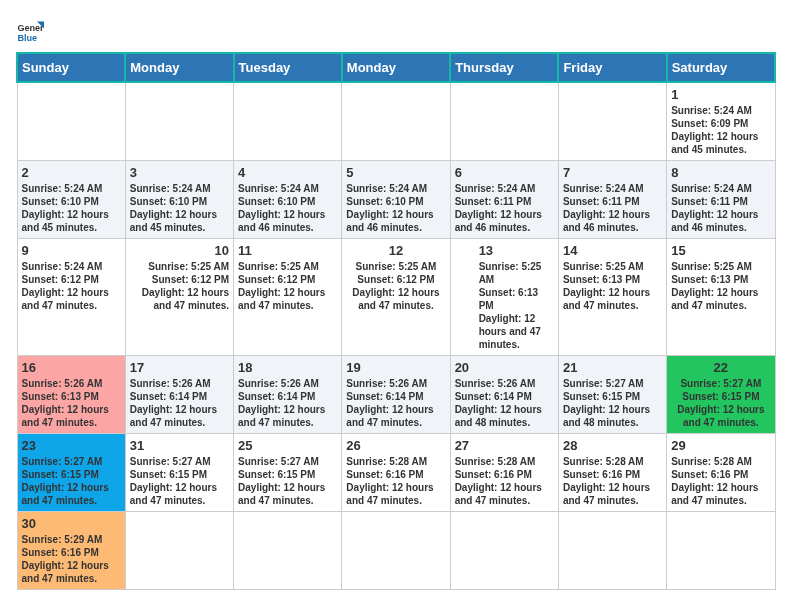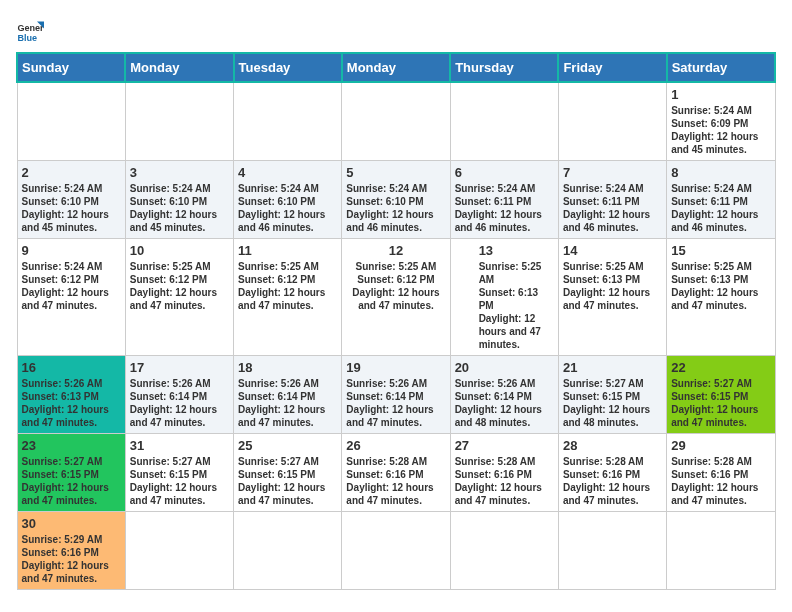--- a/index.html
+++ b/index.html
@@ -152,21 +152,21 @@
         <td style="background: rgb(240, 244, 248);">
           <span class="day-num">8</span>
           <div class="day-info">Sunrise: 5:24 AM<br>Sunset: 6:11 PM<br>Daylight: 12 hours and 46 minutes.</div>
         </td>
       </tr>
       <tr>
         <td style="background: rgb(255, 255, 255);">
           <span class="day-num">9</span>
           <div class="day-info">Sunrise: 5:24 AM<br>Sunset: 6:12 PM<br>Daylight: 12 hours and 47 minutes.</div>
         </td>
-        <td style="background: rgb(255, 255, 255);">
+        <td style="background: rgb(255, 255, 255); text-align: right;">
           <span class="day-num">10</span>
           <div class="day-info">Sunrise: 5:25 AM<br>Sunset: 6:12 PM<br>Daylight: 12 hours and 47 minutes.</div>
         </td>
         <td style="background: rgb(255, 255, 255);">
           <span class="day-num">11</span>
           <div class="day-info">Sunrise: 5:25 AM<br>Sunset: 6:12 PM<br>Daylight: 12 hours and 47 minutes.</div>
         </td>
         <td style="background: rgb(255, 255, 255); text-align: center;">
           <span class="day-num">12</span>
           <div class="day-info">Sunrise: 5:25 AM<br>Sunset: 6:12 PM<br>Daylight: 12 hours and 47 minutes.</div>
@@ -178,21 +178,21 @@
         <td style="background: rgb(255, 255, 255);">
           <span class="day-num">14</span>
           <div class="day-info">Sunrise: 5:25 AM<br>Sunset: 6:13 PM<br>Daylight: 12 hours and 47 minutes.</div>
         </td>
         <td style="background: rgb(255, 255, 255);">
           <span class="day-num">15</span>
           <div class="day-info">Sunrise: 5:25 AM<br>Sunset: 6:13 PM<br>Daylight: 12 hours and 47 minutes.</div>
         </td>
       </tr>
       <tr>
-        <td style="background: #14b8a6;">
+        <td style="background: #fca5a5;">
           <span class="day-num">16</span>
           <div class="day-info">Sunrise: 5:26 AM<br>Sunset: 6:13 PM<br>Daylight: 12 hours and 47 minutes.</div>
         </td>
         <td style="background: rgb(240, 244, 248);">
           <span class="day-num">17</span>
           <div class="day-info">Sunrise: 5:26 AM<br>Sunset: 6:14 PM<br>Daylight: 12 hours and 47 minutes.</div>
         </td>
         <td style="background: rgb(240, 244, 248); margin-top: 33px;">
           <span class="day-num">18</span>
           <div class="day-info">Sunrise: 5:26 AM<br>Sunset: 6:14 PM<br>Daylight: 12 hours and 47 minutes.</div>
@@ -202,27 +202,27 @@
           <div class="day-info">Sunrise: 5:26 AM<br>Sunset: 6:14 PM<br>Daylight: 12 hours and 47 minutes.</div>
         </td>
         <td style="background: rgb(240, 244, 248);">
           <span class="day-num">20</span>
           <div class="day-info">Sunrise: 5:26 AM<br>Sunset: 6:14 PM<br>Daylight: 12 hours and 48 minutes.</div>
         </td>
         <td style="background: rgb(240, 244, 248);">
           <span class="day-num">21</span>
           <div class="day-info">Sunrise: 5:27 AM<br>Sunset: 6:15 PM<br>Daylight: 12 hours and 48 minutes.</div>
         </td>
-        <td style="background: #84cc16;">
+        <td style="background: #22c55e; text-align: center;">
           <span class="day-num">22</span>
           <div class="day-info">Sunrise: 5:27 AM<br>Sunset: 6:15 PM<br>Daylight: 12 hours and 47 minutes.</div>
         </td>
       </tr>
       <tr>
-        <td style="background: #22c55e; margin-left: 20px;">
+        <td style="background: #0ea5e9; margin-left: 20px;">
           <span class="day-num">23</span>
           <div class="day-info">Sunrise: 5:27 AM<br>Sunset: 6:15 PM<br>Daylight: 12 hours and 47 minutes.</div>
         </td>
         <td style="background: rgb(255, 255, 255);">
           <span class="day-num">31</span>
           <div class="day-info">Sunrise: 5:27 AM<br>Sunset: 6:15 PM<br>Daylight: 12 hours and 47 minutes.</div>
         </td>
         <td style="background: rgb(255, 255, 255);">
           <span class="day-num">25</span>
           <div class="day-info">Sunrise: 5:27 AM<br>Sunset: 6:15 PM<br>Daylight: 12 hours and 47 minutes.</div>

